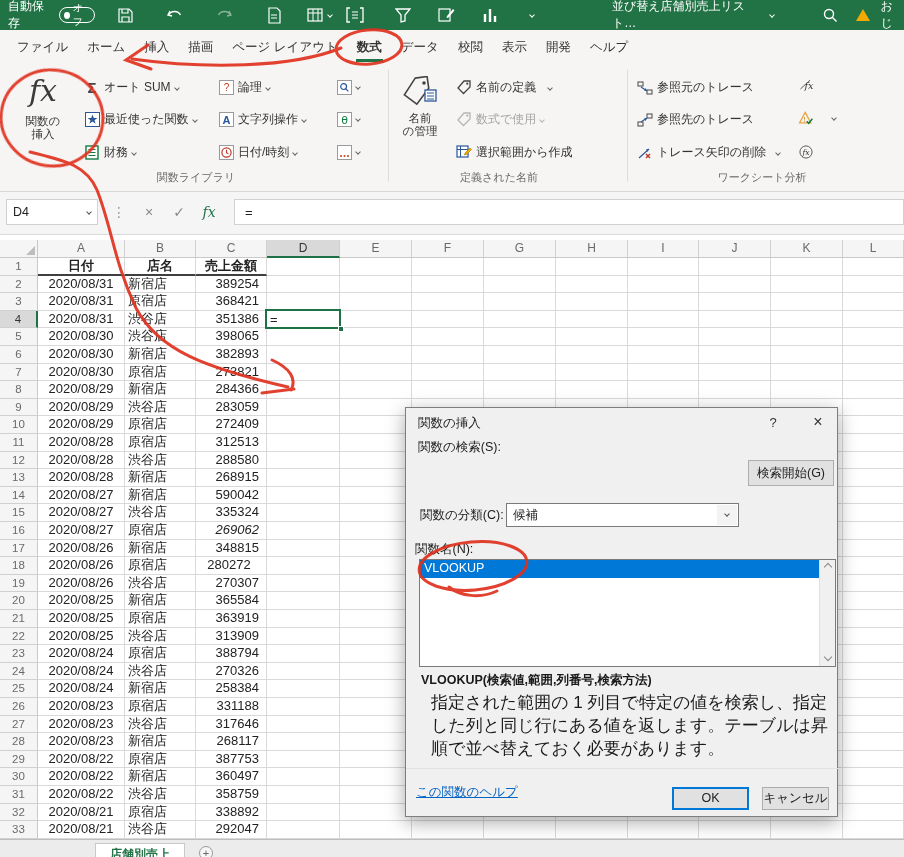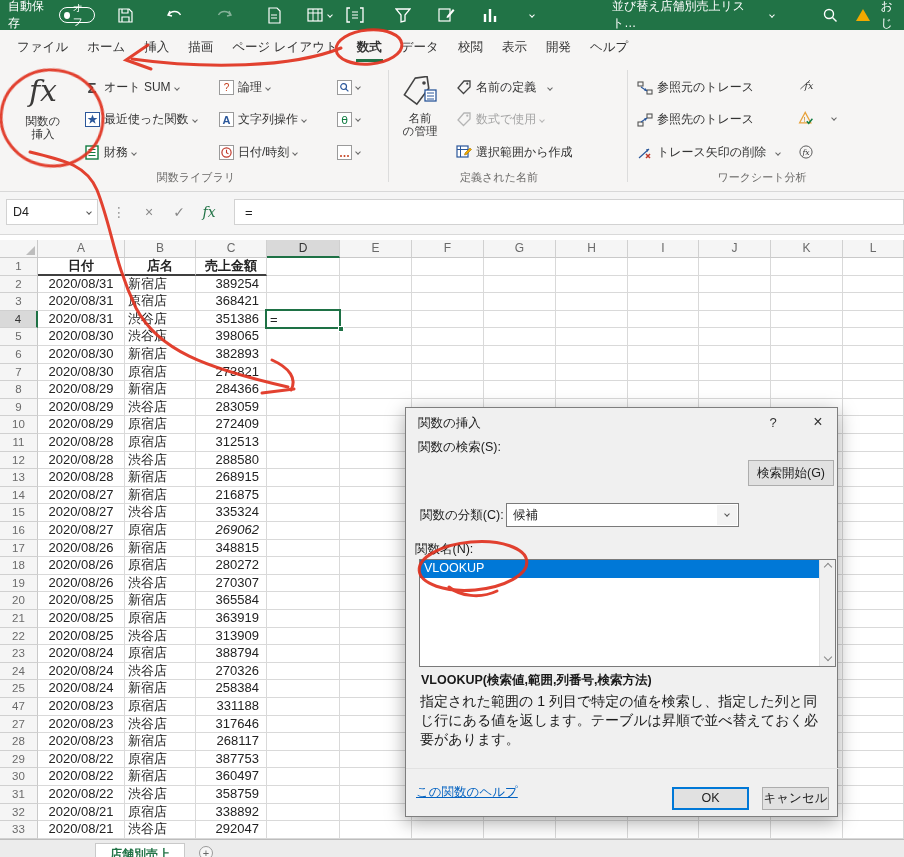--- a/index.html
+++ b/index.html
@@ -75,21 +75,21 @@
   #dlg-search-btn { position:absolute; left:342px; top:52px; width:86px; height:26px; background:#e1e1e1; border:1px solid #adadad; font-size:12.5px; text-align:center; line-height:24px; }
   #dlg-combo { position:absolute; left:100px; top:95px; width:233px; height:24px; background:#fff; border:1px solid #7a7a7a; font-size:12.5px; line-height:22px; padding-left:6px; }
   #dlg-combo .cbtn { position:absolute; right:1px; top:1px; width:20px; height:20px; background:#f3f3f3; display:flex; align-items:center; justify-content:center; color:#555; }
   #dlg-list { position:absolute; left:13px; top:151px; width:417px; height:108px; background:#fff; border:1px solid #7a7a7a; }
   .litem { height:18px; font-size:12.5px; line-height:17px; padding-left:4px; }
   .litem.sel { background:#0078d7; color:#fff; }
   #dlg-scroll { position:absolute; right:0px; top:0px; width:16px; height:106px; background:#f0f0f0; border-left:1px solid #e0e0e0; }
   #dlg-scroll .up { position:absolute; top:4px; left:5px; transform:rotate(-135deg); color:#888; }
   #dlg-scroll .dn { position:absolute; bottom:6px; left:5px; color:#888; }
   #dlg-sig { position:absolute; left:15px; top:264px; font-size:12.5px; font-weight:bold; color:#1a1a1a; }
-  #dlg-desc { position:absolute; left:14px; top:284px; width:408px; font-size:14px; color:#1a1a1a; line-height:1.35; }
+  #dlg-desc { position:absolute; left:25px; top:284px; width:408px; font-size:17px; color:#1a1a1a; line-height:1.35; }
   #dlg-sep { position:absolute; left:0px; top:360px; width:433px; height:1px; background:#e2e2e2; }
   #dlg-link { position:absolute; left:10px; top:376px; font-size:12.5px; color:#0563c1; text-decoration:underline; }
   .dbtn { position:absolute; top:379px; height:23px; background:#e1e1e1; border:1px solid #adadad; font-size:12.5px; text-align:center; line-height:21px; }
   #dlg-ok { left:266px; width:77px; border:2px solid #0078d7; line-height:19px; }
   #dlg-cancel { left:356px; width:67px; }
 
   
   #anno { left:0; top:0; width:904px; height:857px; z-index:9; pointer-events:none; }
 </style>
 </head>
@@ -617,21 +617,21 @@
       <div class="cell" style="width: 72px;"></div>
       <div class="cell" style="width: 71px;"></div>
       <div class="cell" style="width: 72px;"></div>
       <div class="cell" style="width: 72px;"></div>
       <div class="cell" style="width: 61px;"></div>
     </div>
     <div class="grow" style="top: 251.8px;">
       <div class="rh">14</div>
       <div class="cell c-date" style="width: 87px;">2020/08/27</div>
       <div class="cell c-store" style="width: 71px;">新宿店</div>
-      <div class="cell c-amt" style="width: 71px;">216875</div>
+      <div class="cell c-amt" style="width: 71px;">590042</div>
       <div class="cell" style="width: 73px;"></div>
       <div class="cell" style="width: 72px;"></div>
       <div class="cell" style="width: 72px;"></div>
       <div class="cell" style="width: 72px;"></div>
       <div class="cell" style="width: 72px;"></div>
       <div class="cell" style="width: 71px;"></div>
       <div class="cell" style="width: 72px;"></div>
       <div class="cell" style="width: 72px;"></div>
       <div class="cell" style="width: 61px;"></div>
     </div>
@@ -677,21 +677,21 @@
       <div class="cell" style="width: 72px;"></div>
       <div class="cell" style="width: 71px;"></div>
       <div class="cell" style="width: 72px;"></div>
       <div class="cell" style="width: 72px;"></div>
       <div class="cell" style="width: 61px;"></div>
     </div>
     <div class="grow" style="top: 322.2px;">
       <div class="rh">18</div>
       <div class="cell c-date" style="width: 87px;">2020/08/26</div>
       <div class="cell c-store" style="width: 71px;">原宿店</div>
-      <div class="cell c-amt" style="width: 71px;">280272</div>
+      <div class="cell c-amt" style="width: 71px; text-align: center;">280272</div>
       <div class="cell" style="width: 73px;"></div>
       <div class="cell" style="width: 72px;"></div>
       <div class="cell" style="width: 72px;"></div>
       <div class="cell" style="width: 72px;"></div>
       <div class="cell" style="width: 72px;"></div>
       <div class="cell" style="width: 71px;"></div>
       <div class="cell" style="width: 72px;"></div>
       <div class="cell" style="width: 72px;"></div>
       <div class="cell" style="width: 61px;"></div>
     </div>
@@ -794,21 +794,21 @@
       <div class="cell" style="width: 72px;"></div>
       <div class="cell" style="width: 72px;"></div>
       <div class="cell" style="width: 72px;"></div>
       <div class="cell" style="width: 72px;"></div>
       <div class="cell" style="width: 71px;"></div>
       <div class="cell" style="width: 72px;"></div>
       <div class="cell" style="width: 72px;"></div>
       <div class="cell" style="width: 61px;"></div>
     </div>
     <div class="grow" style="top: 463px;">
-      <div class="rh">47</div>
+      <div class="rh">26</div>
       <div class="cell c-date" style="width: 87px;">2020/08/23</div>
       <div class="cell c-store" style="width: 71px;">原宿店</div>
       <div class="cell c-amt" style="width: 71px;">331188</div>
       <div class="cell" style="width: 73px;"></div>
       <div class="cell" style="width: 72px;"></div>
       <div class="cell" style="width: 72px;"></div>
       <div class="cell" style="width: 72px;"></div>
       <div class="cell" style="width: 72px;"></div>
       <div class="cell" style="width: 71px;"></div>
       <div class="cell" style="width: 72px;"></div>

